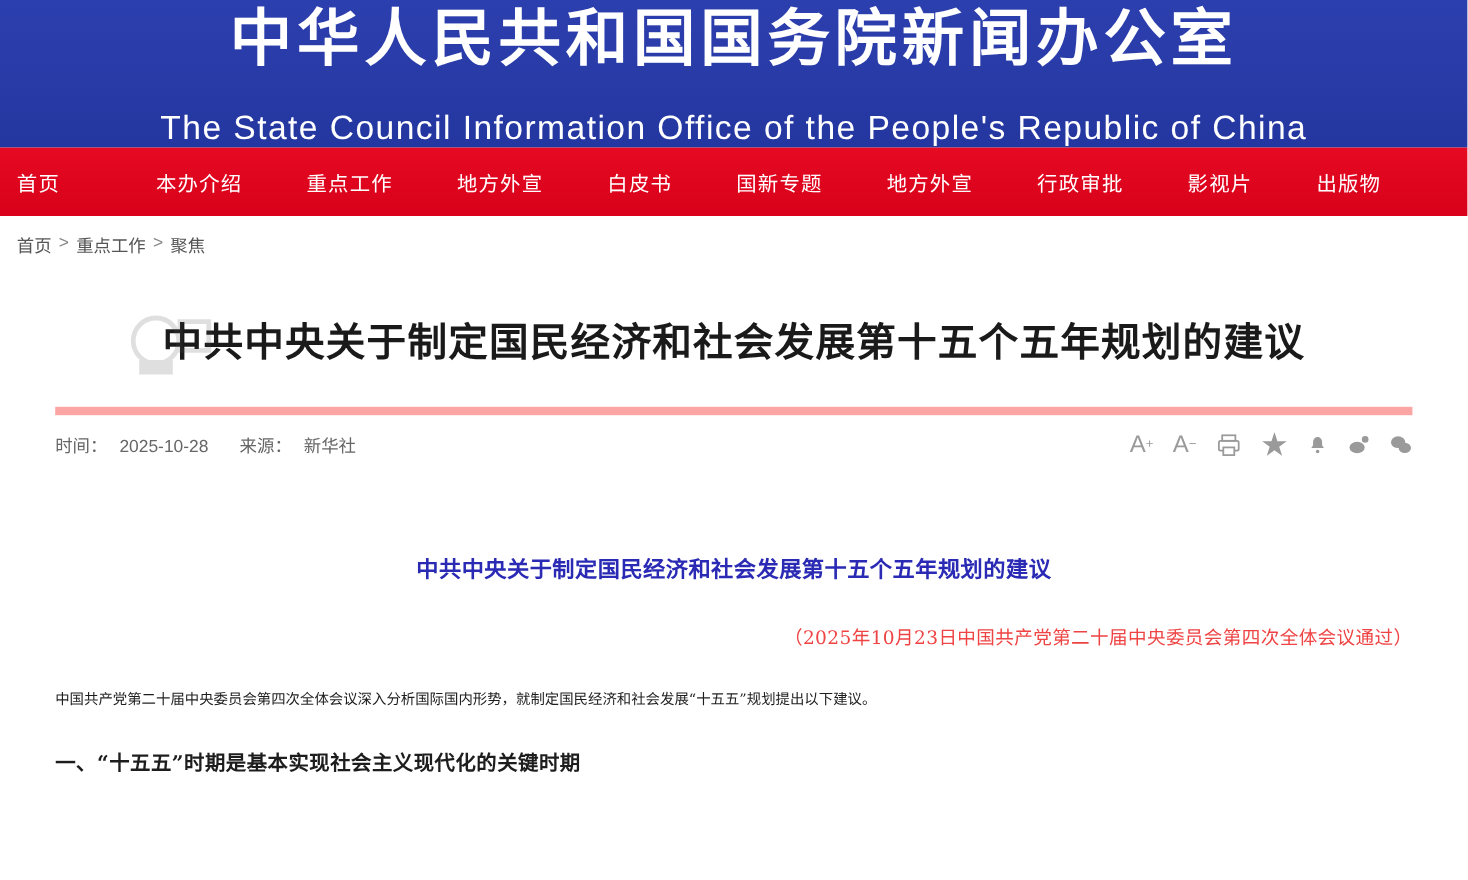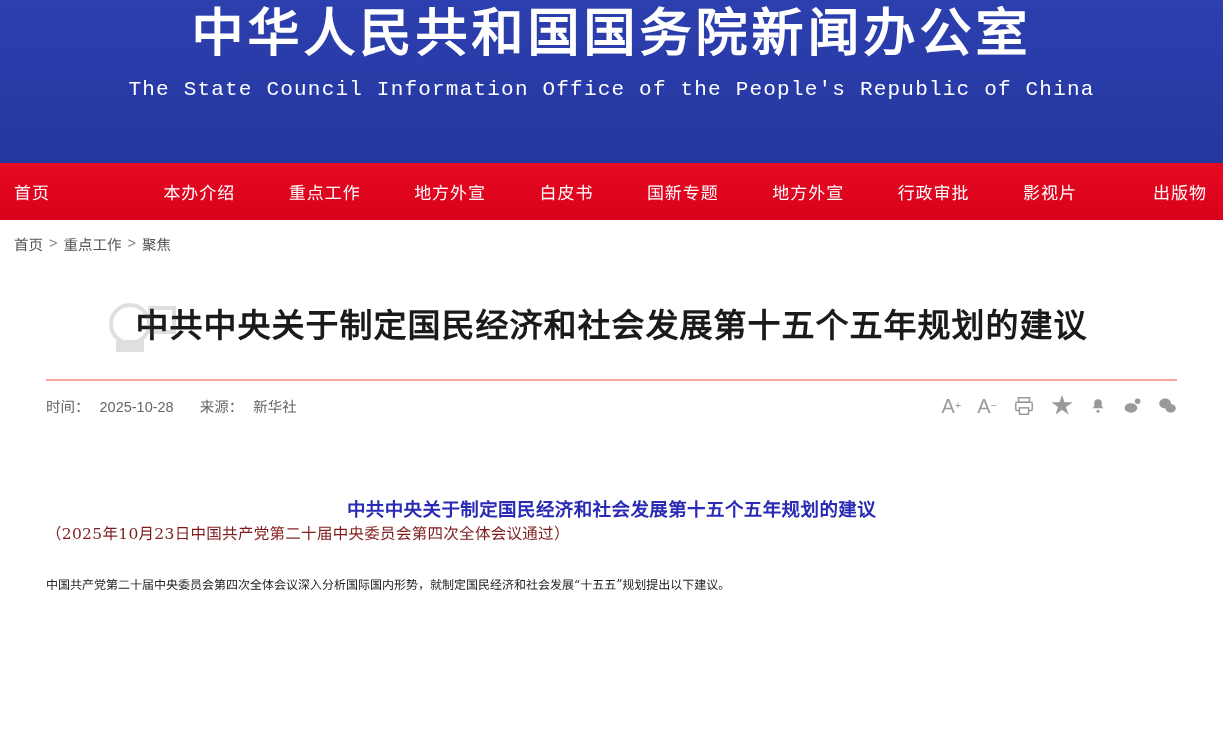--- a/index.html
+++ b/index.html
@@ -12,63 +12,63 @@
     overflow: hidden;
     background: #ffffff;
     font-family: "Liberation Sans", sans-serif;
     color: #333;
   }
 
   
   .masthead {
     background: #2b3fa8;
     background: linear-gradient(180deg, #2c3fae 0%, #2437a0 100%);
-    height: 163px;
+    height: 123px;
     display: flex;
     flex-direction: column;
     align-items: center;
-    justify-content: flex-start;
+    justify-content: space-between;
     padding-top: 4px;
     box-sizing: border-box;
   }
   .masthead-cn {
     color: #ffffff;
     font-size: 52px;
     font-weight: bold;
     letter-spacing: 4px;
     line-height: 1.15;
     white-space: nowrap;
     font-family: "Liberation Sans", sans-serif;
   }
   .masthead-en {
     color: #ffffff;
-    font-size: 21px;
+    font-size: 28px;
     letter-spacing: 1.2px;
     margin-top: 14px;
     white-space: nowrap;
-    font-family: Liberation Mono, monospace;
+    font-family: Liberation Sans, sans-serif;
   }
 
   
   .navbar {
     background: #e3001b;
     background: linear-gradient(180deg, #e60a22 0%, #d8001a 100%);
     height: 57px;
     display: flex;
     align-items: center;
     padding: 0 6px;
     box-sizing: border-box;
   }
   .nav-item {
     color: #ffffff;
     font-size: 17px;
     letter-spacing: 1px;
     padding: 0 10px;
     flex: 1 1 auto;
-    text-align: right;
+    text-align: left;
     white-space: nowrap;
     cursor: pointer;
   }
   .nav-item.first {
     text-align: left;
     padding-left: 8px;
     flex: 0 0 96px;
   }
   .nav-item.last {
     flex: 0 0 110px;
@@ -113,21 +113,21 @@
     position: absolute;
     left: 58px;
     top: -6px;
     width: 78px;
     height: 60px;
     opacity: 0.18;
     pointer-events: none;
   }
   .meta-bar {
     margin-top: 30px;
-    border-top: 2px solid #fca5a5;
+    border-top: 7px solid #fca5a5;
     padding-top: 14px;
     display: flex;
     align-items: center;
     justify-content: space-between;
     font-size: 14.5px;
     color: #666;
   }
   .meta-left {
     display: flex;
     align-items: center;
@@ -168,23 +168,24 @@
   }
   .doc-title {
     text-align: center;
     color: #2a2ab5;
     font-weight: bold;
     font-size: 18.5px;
     margin-top: 78px;
     letter-spacing: 0.4px;
   }
   .doc-subtitle {
-    text-align: left;
-    color: #7f1d1d;
+    text-align: right;
+    color: #ef4444;
     font-size: 15.5px;
+    margin-top: 33px;
     letter-spacing: 0.3px;
   }
   .para {
     font-size: 12px;
     color: #1d1d1d;
     line-height: 1.9;
     margin-top: 31px;
     text-align: justify;
   }
   .section-heading {
@@ -276,13 +277,14 @@
         </svg>
       </span>
     </div>
   </div>
 </div>
 
 <div class="content">
   <div class="doc-title">中共中央关于制定国民经济和社会发展第十五个五年规划的建议</div>
   <div class="doc-subtitle">（2025年10月23日中国共产党第二十届中央委员会第四次全体会议通过）</div>
   <p class="para">中国共产党第二十届中央委员会第四次全体会议深入分析国际国内形势，就制定国民经济和社会发展“十五五”规划提出以下建议。</p>
+  <div class="section-heading">一、“十五五”时期是基本实现社会主义现代化的关键时期</div>
 </div>
 
 </body></html>

